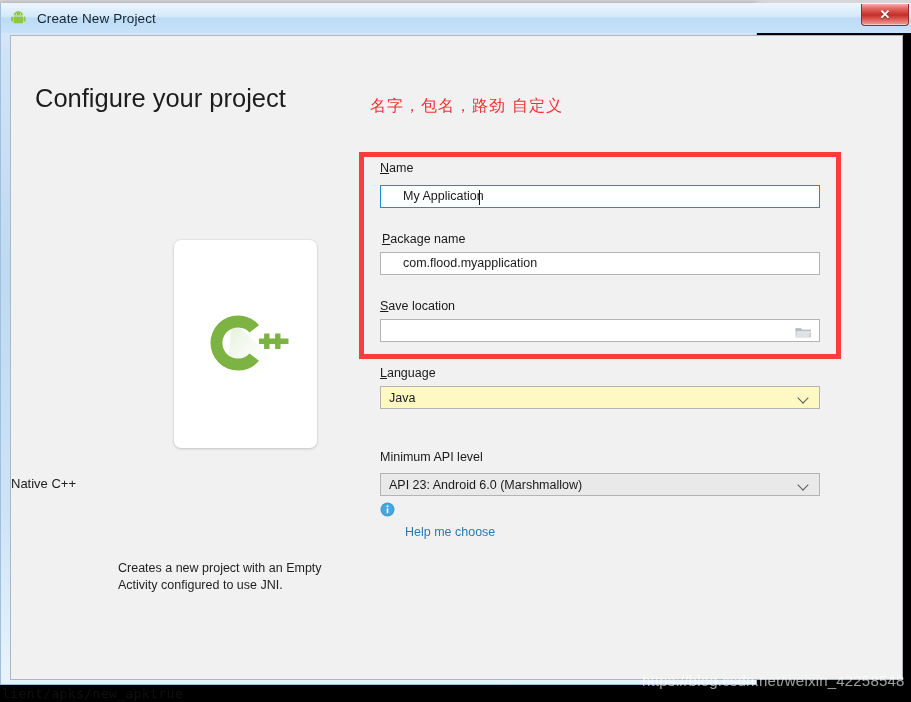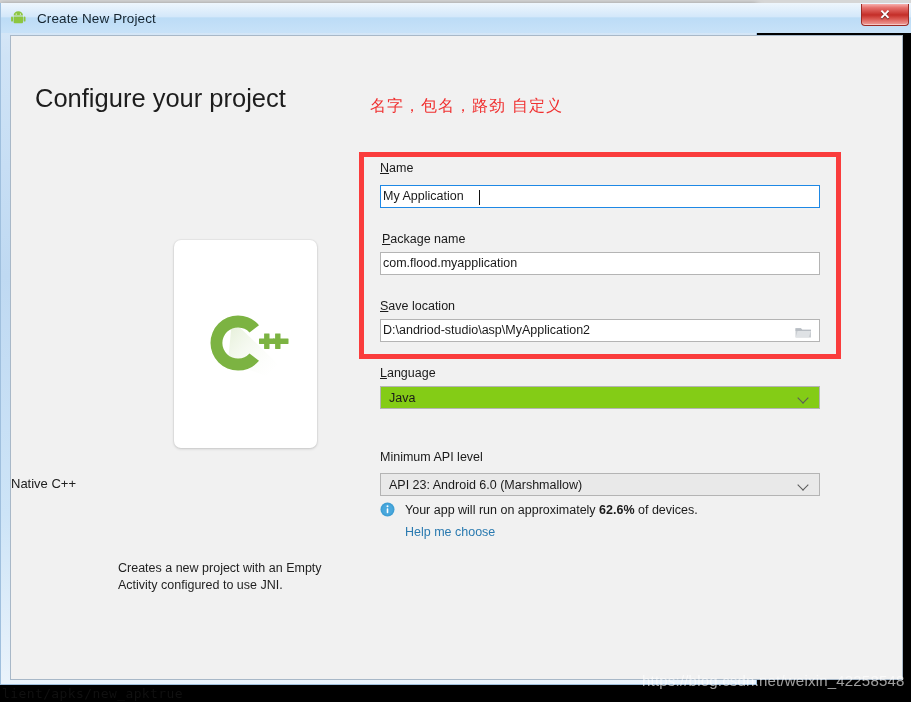--- a/index.html
+++ b/index.html
@@ -175,21 +175,21 @@
   .text-input {
     position: absolute;
     left: 369px;
     width: 440px;
     height: 23px;
     background: #ffffff;
     border: 1px solid #b4b4b4;
     box-sizing: border-box;
     font-size: 12.5px;
     color: #1a1a1a;
-    padding: 0 0 0 2px;
+    padding: 0 0 0 22px;
     line-height: 21px;
     font-family: "Liberation Sans", sans-serif;
     outline: none;
   }
   .text-input.focused {
     border: 1px solid #1e88e5;
   }
 
   .caret {
     position: absolute;
@@ -206,21 +206,21 @@
     width: 17px;
     height: 13px;
     cursor: pointer;
   }
 
   .combo {
     position: absolute;
     left: 369px;
     width: 440px;
     height: 23px;
-    background: #84cc16;
+    background: #fef9c3;
     border: 1px solid #b4b4b4;
     box-sizing: border-box;
     display: flex;
     align-items: center;
     cursor: pointer;
   }
   .combo.light { background: #e9e9e9; }
   .combo-value {
     font-size: 12.5px;
     color: #1a1a1a;
@@ -362,21 +362,20 @@
       <u>P</u><span>ackage name</span>
     </div>
     <div class="text-input" style="top:216px;">
       <span>com.flood.myapplication</span>
     </div>
 
     <div class="field-label" style="left:369px; top:263px;">
       <u>S</u><span>ave location</span>
     </div>
     <div class="text-input" style="top:283px;">
-      <span>D:\andriod-studio\asp\MyApplication2</span>
       <span class="browse-icon">
         <svg width="17" height="13" viewBox="0 0 17 13">
           <path d="M0.5 2.2h5.4l1.3 1.6H16v7.6H0.5z" fill="#c9cdd1"></path>
           <path d="M2.6 5.1h13.2l-1.9 5.8H0.8z" fill="#dfe2e5"></path>
           <path d="M0.5 2.2h5.4l1.3 1.6H16v1.3H0.5z" fill="#b8bdc3"></path>
         </svg>
       </span>
     </div>
 
     <div class="field-label" style="left:369px; top:330px;">
@@ -395,21 +394,20 @@
 
     <div class="info-row">
       <span class="info-icon">
         <svg width="15" height="15" viewBox="0 0 15 15">
           <circle cx="7.5" cy="7.5" r="7" fill="#3f9fd4"></circle>
           <circle cx="7.5" cy="7.5" r="5.4" fill="#4aa8dd"></circle>
           <rect x="6.7" y="6.2" width="1.6" height="5.1" rx="0.7" fill="#ffffff"></rect>
           <circle cx="7.5" cy="4.3" r="1" fill="#ffffff"></circle>
         </svg>
       </span>
-      <span class="info-text"><span>Your app will run on approximately </span><b>62.6%</b><span> of devices.</span></span>
     </div>
     <div class="help-link">Help me choose</div>
 
     <div class="red-box"></div>
 
   </div>
 </div>
 
 <div class="watermark">https://blog.csdn.net/weixin_42258548</div>
 

